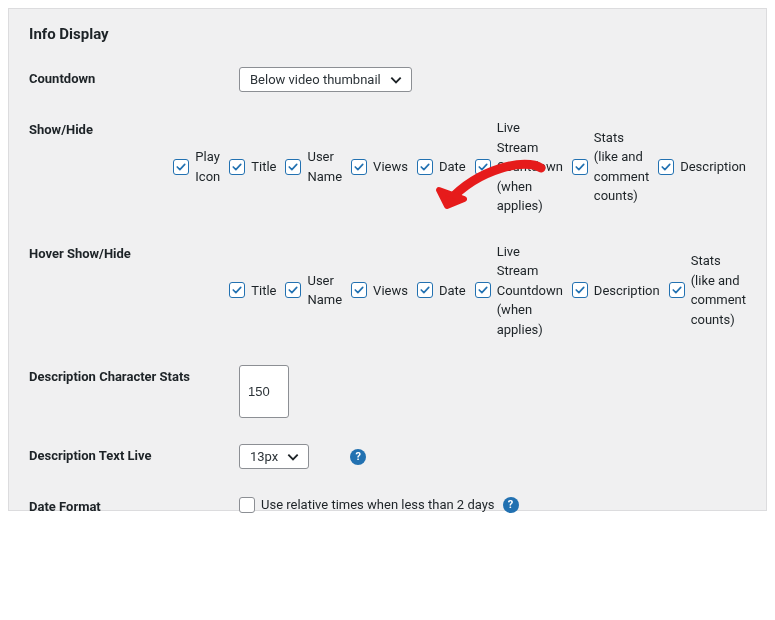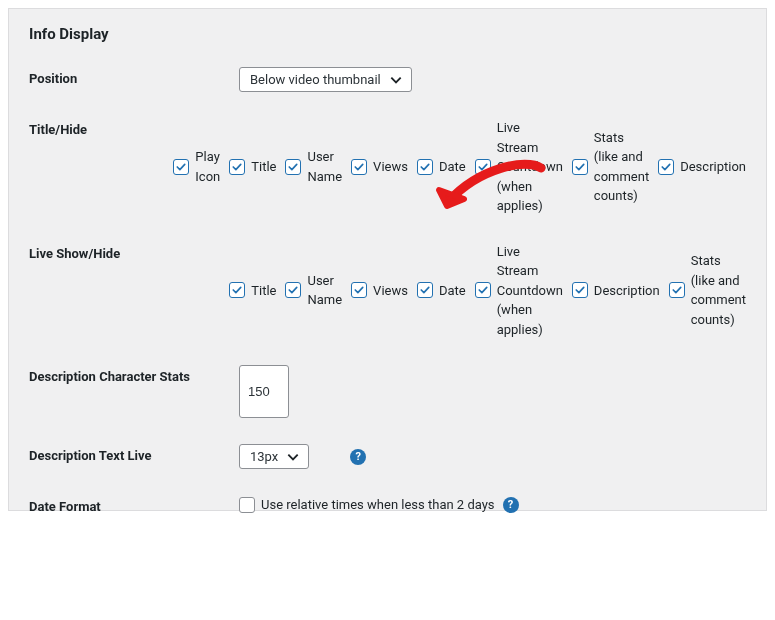--- a/index.html
+++ b/index.html
@@ -125,35 +125,35 @@
     }
   </style>
 </head>
 <body>
 
 <div class="panel">
 
   <div class="section-title">Info Display</div>
 
   <div class="row">
-    <div class="row-label">Position</div>
+    <div class="row-label">Countdown</div>
     <div class="row-content">
       <div class="select-control">
         <span>Below video thumbnail</span>
         <span class="chev">
           <svg viewBox="0 0 12 12">
               <path d="M2 4 L6 8 L10 4" fill="none" stroke="#1d2327" stroke-width="1.6"></path>
             </svg>
         </span>
       </div>
     </div>
   </div>
 
   <div class="row">
-    <div class="row-label">Title/Hide</div>
+    <div class="row-label">Show/Hide</div>
     <div class="row-content">
       <div class="checkbox-list" id="show-hide-list">
           <div class="checkbox-item">
             <span class="cb">
               <svg viewBox="0 0 16 16">
                 <path d="M3 8 L6.5 11.5 L13 4.5" fill="none" stroke="#2271b1" stroke-width="2.2" stroke-linecap="round" stroke-linejoin="round"></path>
               </svg>
             </span>
             <span>Play Icon</span>
           </div>
@@ -216,21 +216,21 @@
         </div>
 
       <svg class="annotation-arrow" width="130" height="80" style="left:258px; top:40px;">
         <path d="M 110 10 C 95 0, 48 10, 18 43" fill="none" stroke="#e61b1b" stroke-width="9" stroke-linecap="round"></path>
         <path d="M 8 32 L 16 48 L 33 41 Z" fill="#e61b1b" stroke="#e61b1b" stroke-width="6" stroke-linejoin="round"></path>
       </svg>
     </div>
   </div>
 
   <div class="row">
-    <div class="row-label">Live Show/Hide</div>
+    <div class="row-label">Hover Show/Hide</div>
     <div class="row-content">
       <div class="checkbox-list" id="hover-show-hide-list">
           <div class="checkbox-item">
             <span class="cb">
               <svg viewBox="0 0 16 16">
                 <path d="M3 8 L6.5 11.5 L13 4.5" fill="none" stroke="#2271b1" stroke-width="2.2" stroke-linecap="round" stroke-linejoin="round"></path>
               </svg>
             </span>
             <span>Title</span>
           </div>

